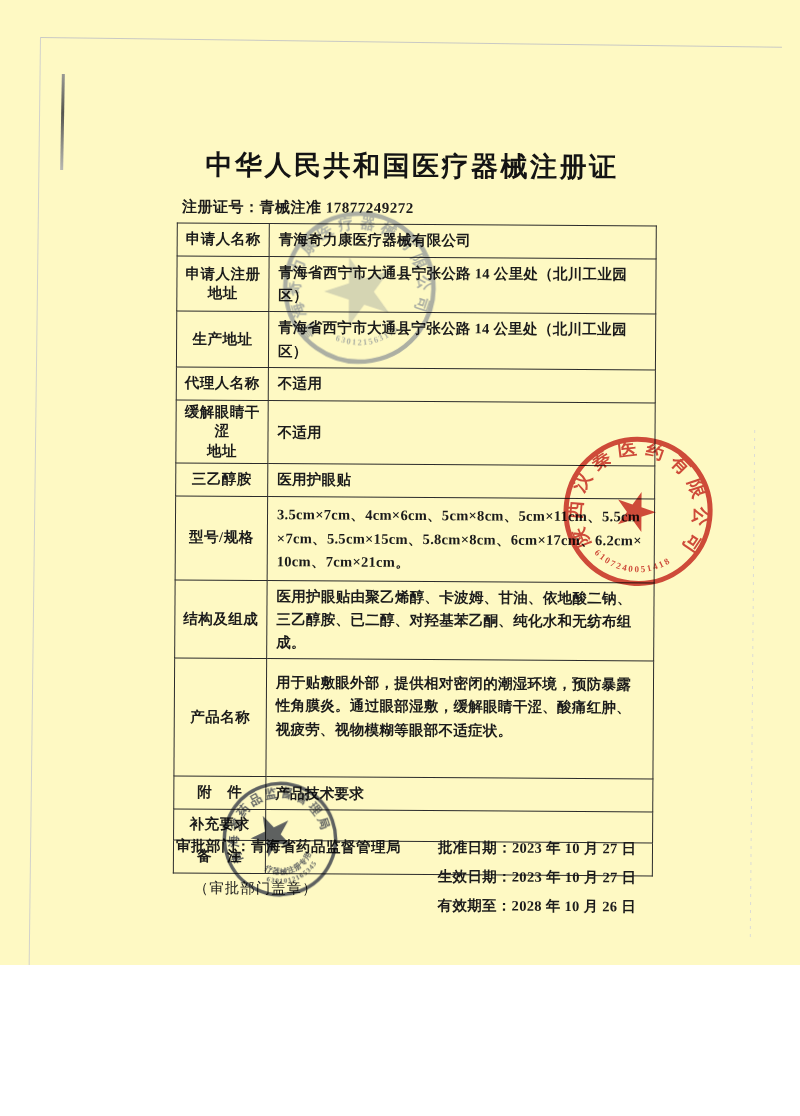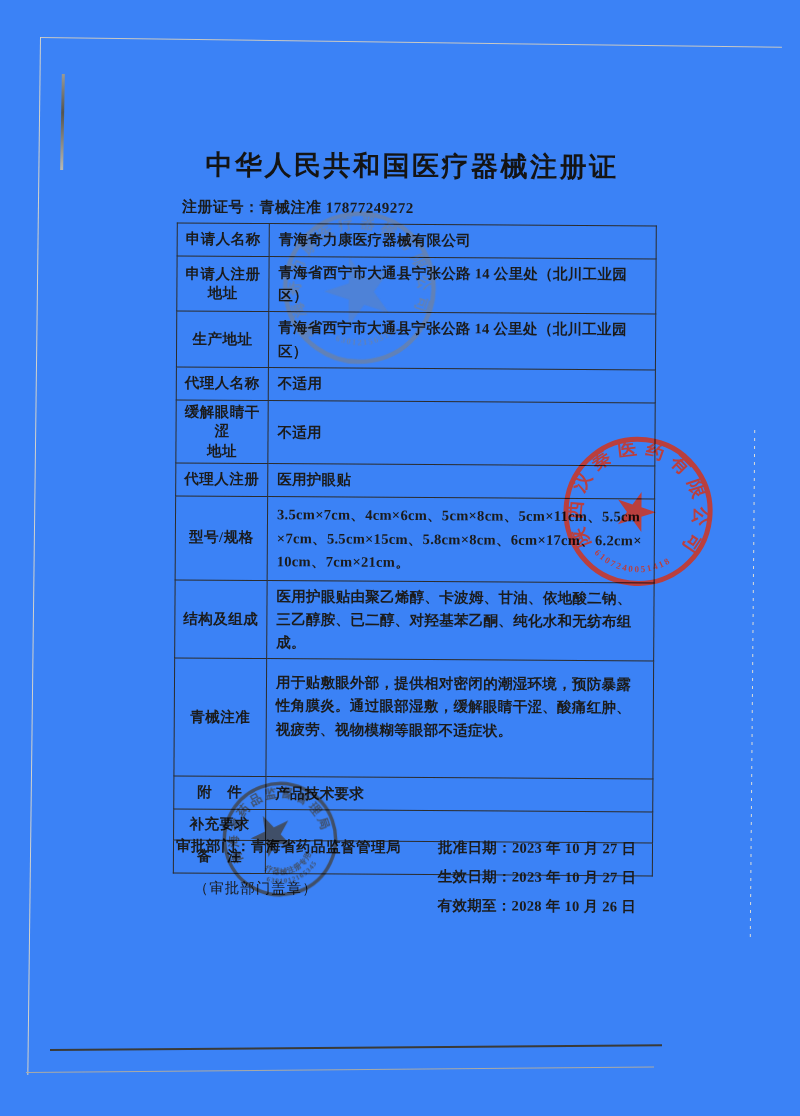--- a/index.html
+++ b/index.html
@@ -1,16 +1,16 @@
 <!DOCTYPE html>
 <html><head>
 <meta charset="utf-8">
 <style>
   html,body{margin:0;padding:0;background:#ffffff;}
-  .page{position:relative;width:800px;height:1116px;background:#3b82f6;overflow:hidden;
+  .page{position:relative;width:800px;height:965px;background:#fef9c3;overflow:hidden;
         font-family:"Liberation Serif","DejaVu Serif",serif;color:#1b1b1b;}
   .content{position:absolute;inset:0;transform:rotate(0.35deg);transform-origin:415px 520px;}
 
   
   .edge{position:absolute;pointer-events:none;}
   .edge-top{left:40px;top:37px;width:742px;height:1px;background:#c9c9c4;transform:rotate(0.75deg);transform-origin:left center;}
   .edge-left{left:40px;top:37px;width:1px;height:1038px;background:#d2d2cc;transform:rotate(0.7deg);transform-origin:top center;}
   .edge-stroke{left:61px;top:74px;width:2.5px;height:96px;background:linear-gradient(#9a9a94,#55554f 40%,#b9b9b2);transform:rotate(1deg);}
   .edge-bottom1{left:50px;top:1049px;width:612px;height:2px;background:#3a3a37;transform:rotate(-0.45deg);transform-origin:left center;}
   .edge-bottom2{left:26px;top:1072px;width:628px;height:1px;background:#ababa5;transform:rotate(-0.5deg);transform-origin:left center;}
@@ -77,33 +77,33 @@
         <tr style="height:33px">
           <th>代理人名称</th>
           <td>不适用</td>
             </tr>
         <tr style="height:42px">
           <th>缓解眼睛干涩
 地址</th>
           <td>不适用</td>
             </tr>
         <tr style="height:32px">
-          <th>代理人注册</th>
+          <th>三乙醇胺</th>
           <td>医用护眼贴</td>
             </tr>
         <tr style="height:84px">
           <th>型号/规格</th>
           <td class="break-all">3.5cm×7cm、4cm×6cm、5cm×8cm、5cm×11cm、5.5cm×7cm、5.5cm×15cm、5.8cm×8cm、6cm×17cm、6.2cm×10cm、7cm×21cm。</td>
             </tr>
         <tr style="height:70px">
           <th>结构及组成</th>
           <td>医用护眼贴由聚乙烯醇、卡波姆、甘油、依地酸二钠、三乙醇胺、已二醇、对羟基苯乙酮、纯化水和无纺布组成。</td>
             </tr>
         <tr style="height:118px">
-          <th>青械注准</th>
+          <th>产品名称</th>
           <td style="vertical-align:top;padding-top:12px">用于贴敷眼外部，提供相对密闭的潮湿环境，预防暴露性角膜炎。通过眼部湿敷，缓解眼睛干涩、酸痛红肿、视疲劳、视物模糊等眼部不适症状。</td>
             </tr>
         <tr style="height:33px">
           <th>附　件</th>
           <td>产品技术要求</td>
             </tr>
         <tr style="height:31px">
           <th>补充要求</th>
           <td></td>
             </tr>

